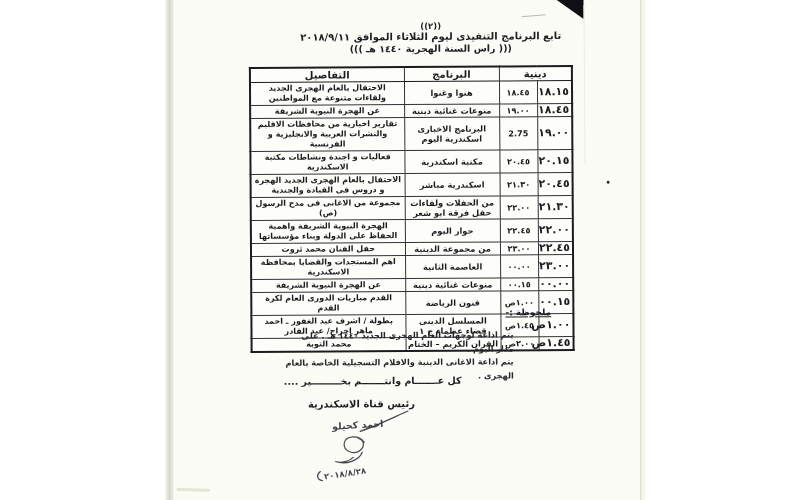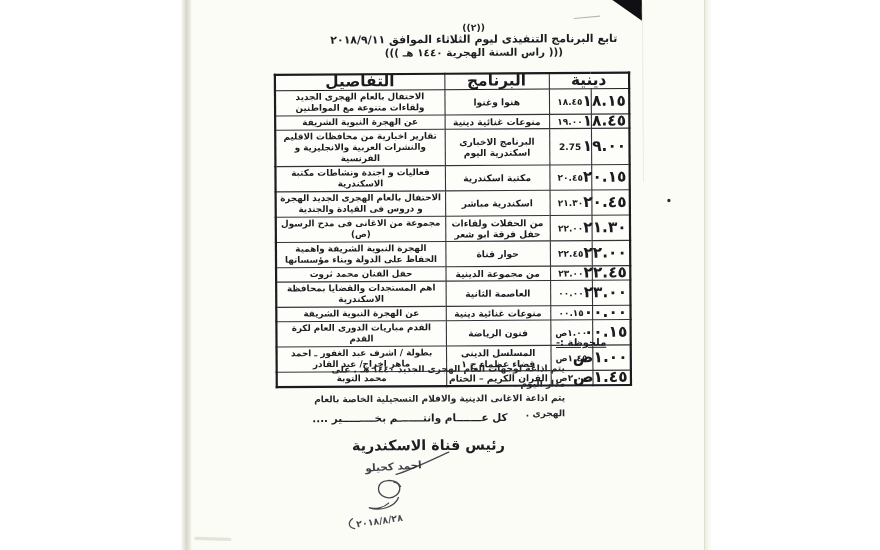--- a/index.html
+++ b/index.html
@@ -44,39 +44,39 @@
   
   .table-wrap{position:absolute;left:79px;top:66px;}
   table.sched{
     border-collapse:collapse;table-layout:fixed;width:322px;direction:rtl;
     border:2px solid #1b1b20;background:#fdfdf9;
   }
   table.sched th, table.sched td{
     border:1px solid #33333a;text-align:center;vertical-align:middle;
     font-weight:bold;color:#1b1b20;padding:1px 2px;
   }
-  table.sched th{font-size:14px;line-height:11px;border-bottom:1.5px solid #1b1b20;}
-  td.col-start{font-size:14px;line-height:10px;}
+  table.sched th{font-size:10px;line-height:11px;border-bottom:1.5px solid #1b1b20;}
+  td.col-start{font-size:11px;line-height:10px;}
   td.col-end{font-size:8.2px;line-height:10px;}
   td.col-program{font-size:8.3px;line-height:10px;margin-left:12px;}
   td.col-details{font-size:8px;line-height:10px;}
 
   
   .note-label{
     position:absolute;left:334px;top:308px;font-size:9px;font-weight:bold;
     text-decoration:underline;direction:rtl;
   }
   .note-lines{
     position:absolute;right:130px;top:329px;width:230px;direction:rtl;
     text-align:right;font-size:8.2px;font-weight:bold;line-height:13.5px;color:#26262c;
   }
 
   
   .greeting{position:absolute;left:112px;top:375px;font-size:9.5px;font-weight:bold;direction:rtl;}
-  .sig-title{position:absolute;left:148px;top:398px;font-size:13px;font-weight:bold;direction:rtl;}
+  .sig-title{position:absolute;left:136px;top:398px;font-size:10px;font-weight:bold;direction:rtl;}
   .sig-block{position:absolute;left:138px;top:409px;width:112px;height:75px;}
   .sig-name{
     position:absolute;left:22px;top:10px;font-size:9.5px;direction:rtl;
     color:#2e2e38;transform:rotate(-3deg);font-weight:bold;opacity:.9;
   }
   .sig-svg{position:absolute;left:0;top:0;}
 </style>
 </head>
 <body>
 
@@ -147,21 +147,21 @@
             </tr>
             <tr>
               <td class="col-start">٢١.٣٠</td>
               <td class="col-end">٢٢.٠٠</td>
               <td class="col-program">من الحفلات ولقاءات حفل فرقة ابو شعر</td>
               <td class="col-details">مجموعة من الاغانى فى مدح الرسول (ص)</td>
             </tr>
             <tr>
               <td class="col-start">٢٢.٠٠</td>
               <td class="col-end">٢٢.٤٥</td>
-              <td class="col-program">حوار قناة</td>
+              <td class="col-program">حوار اليوم</td>
               <td class="col-details">الهجرة النبوية الشريفة واهمية الحفاظ على الدولة وبناء مؤسساتها</td>
             </tr>
             <tr>
               <td class="col-start">٢٢.٤٥</td>
               <td class="col-end">٢٣.٠٠</td>
               <td class="col-program">من مجموعة الدينية</td>
               <td class="col-details">حفل الفنان محمد ثروت</td>
             </tr>
             <tr>
               <td class="col-start">٢٣.٠٠</td>

